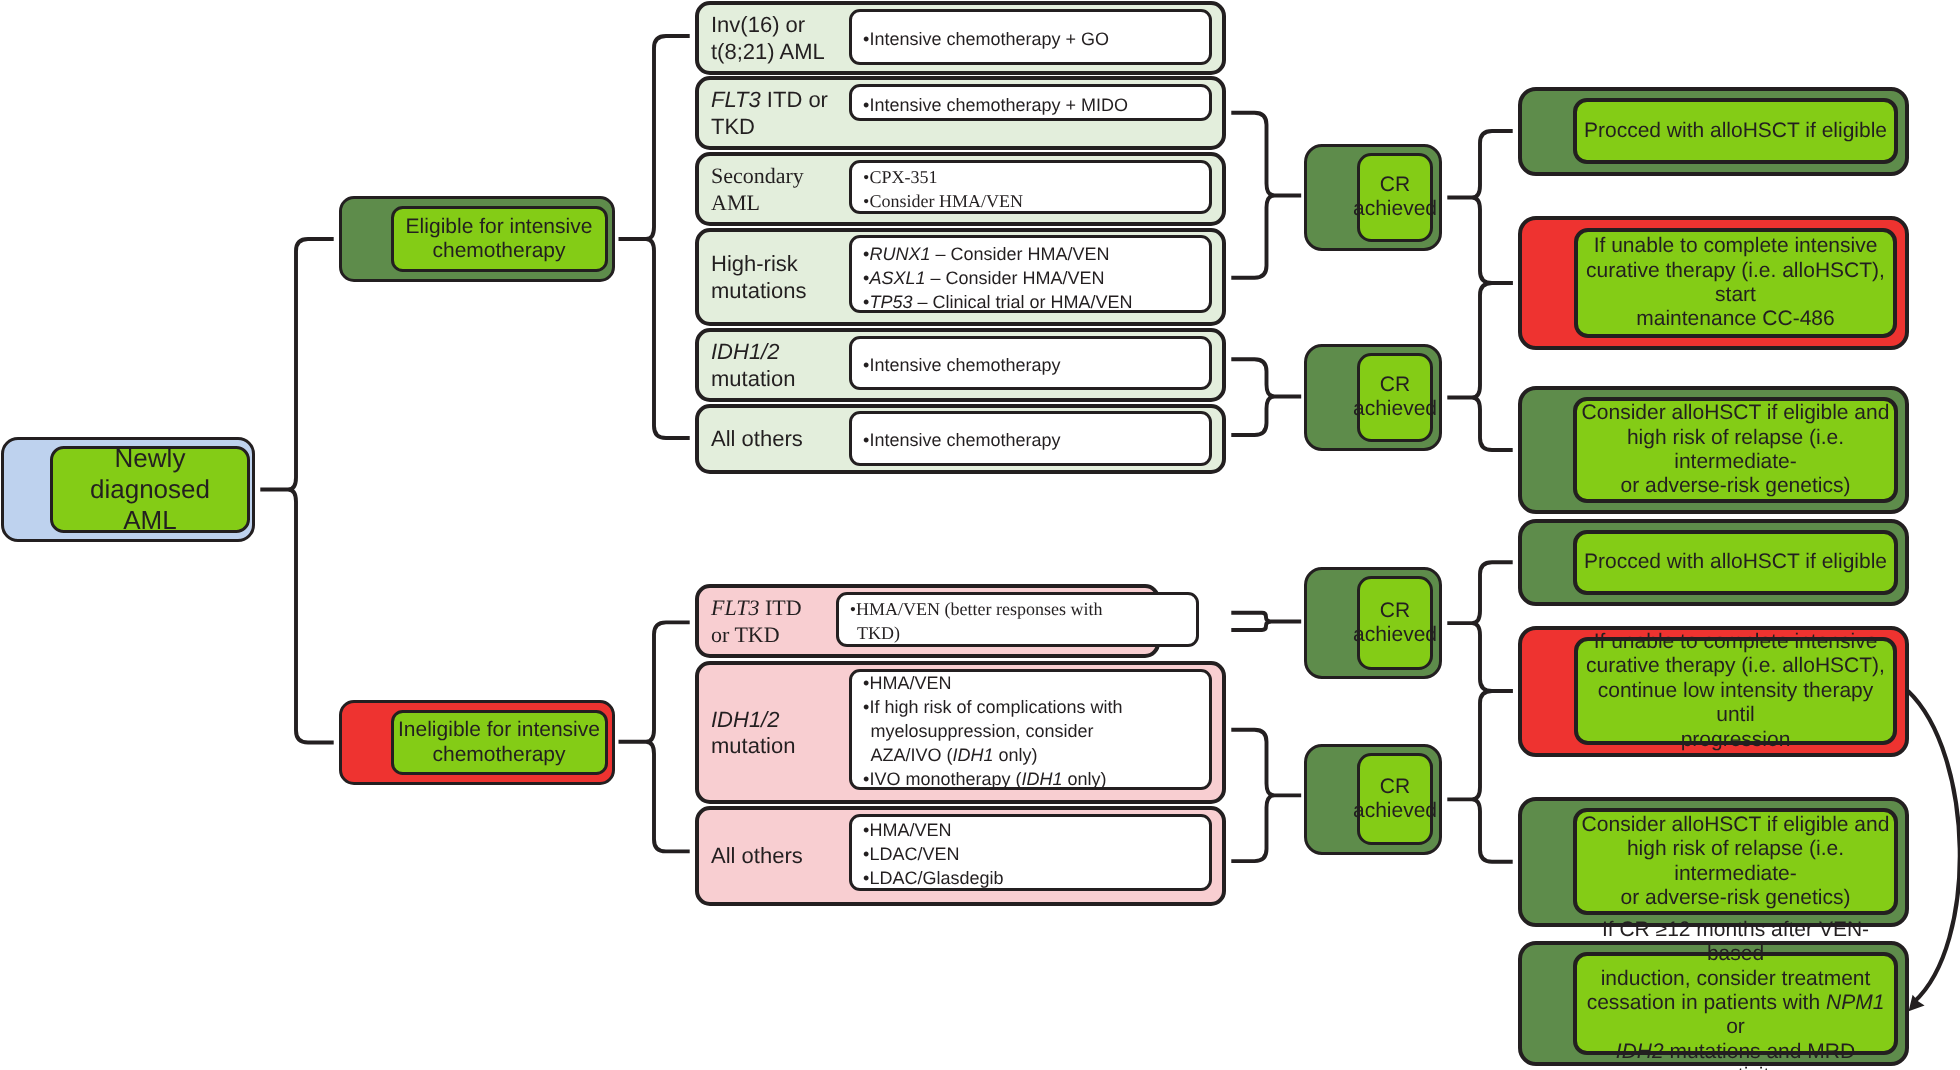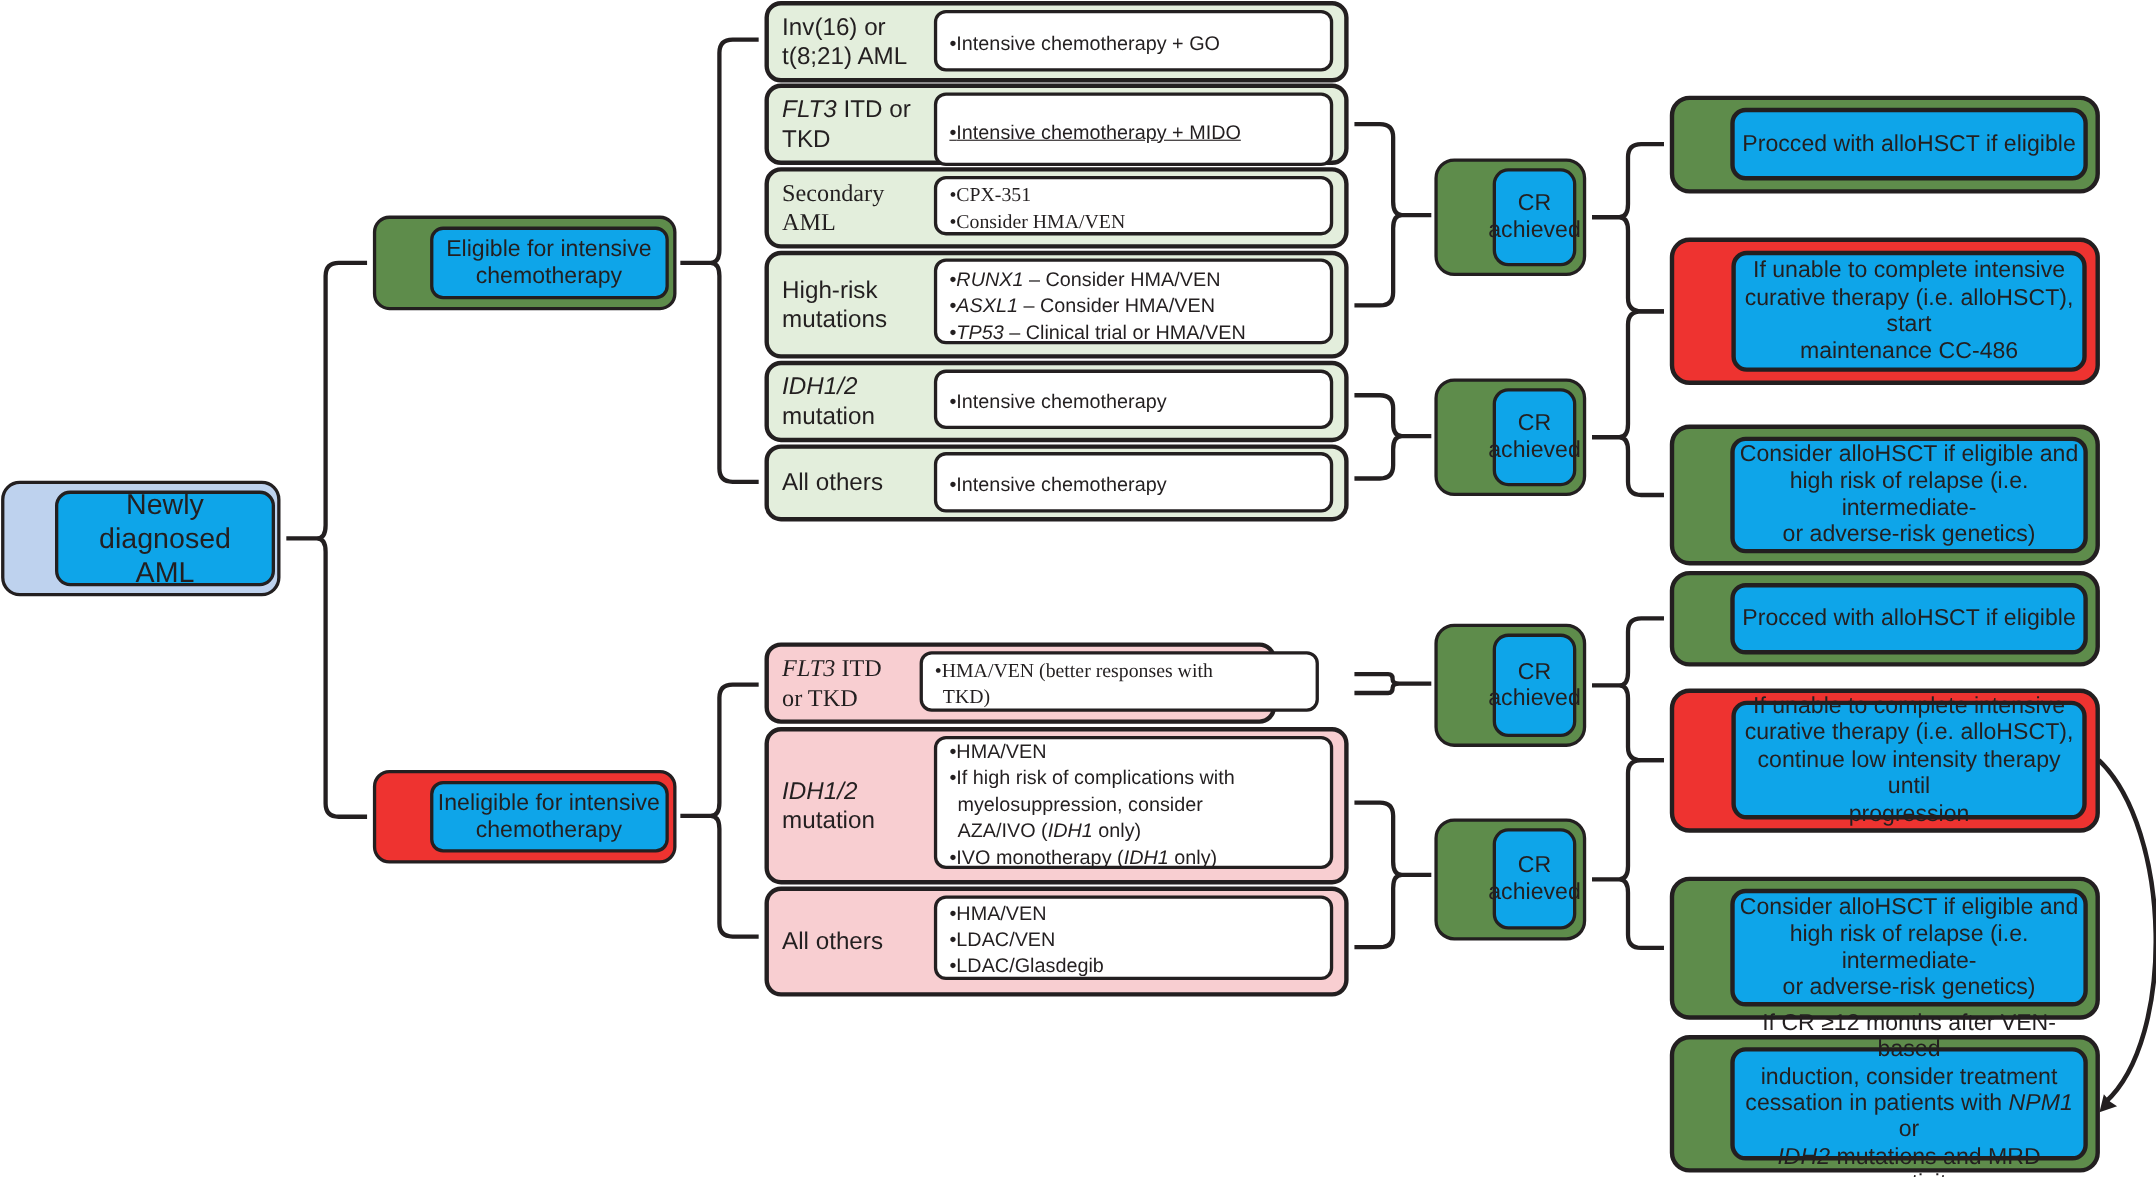--- a/index.html
+++ b/index.html
@@ -9,21 +9,21 @@
 #stage{position:relative;width:1960px;height:1070px;overflow:hidden;background:#ffffff;}
 svg.links{position:absolute;left:0;top:0;width:1960px;height:1070px;overflow:visible;pointer-events:none;}
 svg.links path{fill:none;stroke:#231f20;stroke-width:3.9;stroke-linecap:butt;stroke-linejoin:round;}
 svg.links path.arrowline{stroke-width:4.2;}
 
 
 .node{position:absolute;box-sizing:border-box;
   --ob:4px; --gx:7px; --gy:7px; --ib:4px; --r:17px;
   border:var(--ob) solid #231f20;border-radius:var(--r);}
 .node > .inner{position:absolute;left:var(--gx);right:var(--gx);top:var(--gy);bottom:var(--gy);
-  box-sizing:border-box;background:#0ea5e9;border:var(--ib) solid #231f20;
+  box-sizing:border-box;background:#84cc16;border:var(--ib) solid #231f20;
   border-radius:calc(var(--r) - var(--ob));
   display:flex;align-items:center;justify-content:center;margin-left:44px;}
 .node .txt{text-align:center;line-height:24.4px;font-size:21px;}
 
 .node.blue{background:#bed2ee;padding-left:44px; --ob:3.2px; --gx:2.4px; --gy:5.8px; --ib:3.8px; --r:17px;}
 .node.blue .txt{font-size:26px;line-height:31px;}
 .node.green{background:#5e8c4b;}
 .node.red{background:#ee3330;}
 .node.red.out{--gx:7.8px;--gy:7.8px;}
 .node.branch{--ob:3.2px; --gx:4.5px; --gy:6.6px; --ib:3.4px; --r:15px;}
@@ -132,21 +132,21 @@
       </div>
     </div>
 <div class="row g" style="left:695px;top:1px;width:531px;height:74px;">
       <div class="label">Inv(16) or<br>t(8;21) AML</div>
       <div class="bullets" style="left:150.3px;top:3.7px;width:363px;height:56px;">
         <div class="b">Intensive chemotherapy + GO</div>
       </div>
     </div>
 <div class="row g" style="left:695px;top:76px;width:531px;height:74px;">
       <div class="label"><em>FLT3</em> ITD or<br>TKD</div>
-      <div class="bullets" style="left:150.3px;top:4.2px;width:363px;height:67px;text-decoration:underline;">
+      <div class="bullets" style="left:150.3px;top:4.2px;width:363px;height:37px;">
         <div class="b">Intensive chemotherapy + MIDO</div>
       </div>
     </div>
 <div class="row g" style="left:695px;top:152px;width:531px;height:74px;font-family:Liberation Serif, serif;">
       <div class="label">Secondary<br>AML</div>
       <div class="bullets" style="left:150.3px;top:3.7px;width:363px;height:54px;">
         <div class="b">CPX-351</div>
         <div class="b">Consider HMA/VEN</div>
       </div>
     </div>

